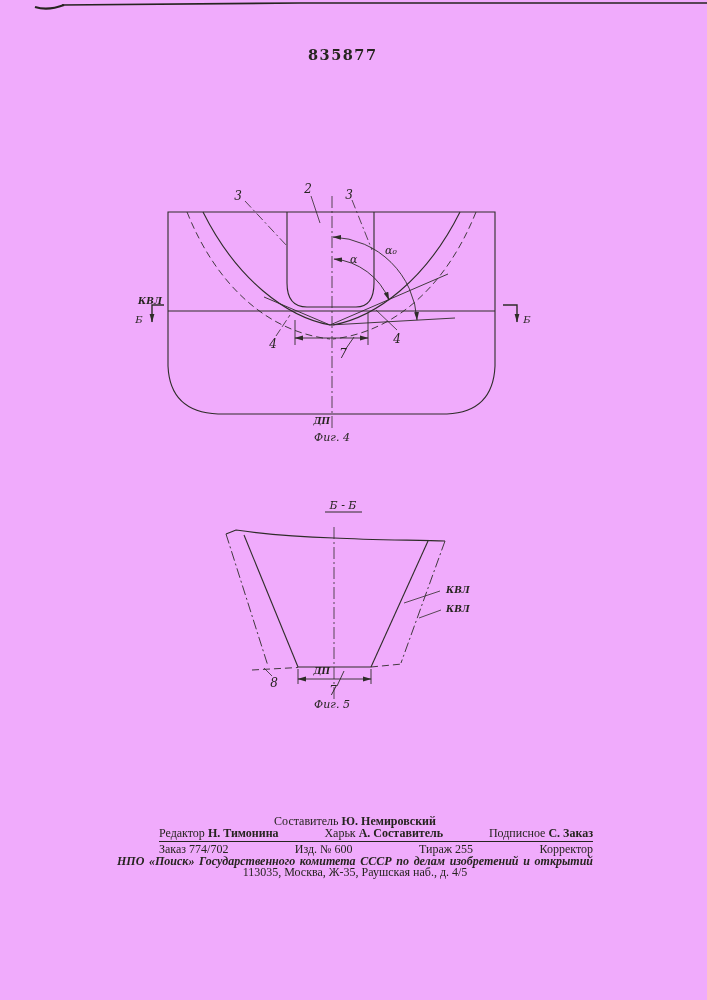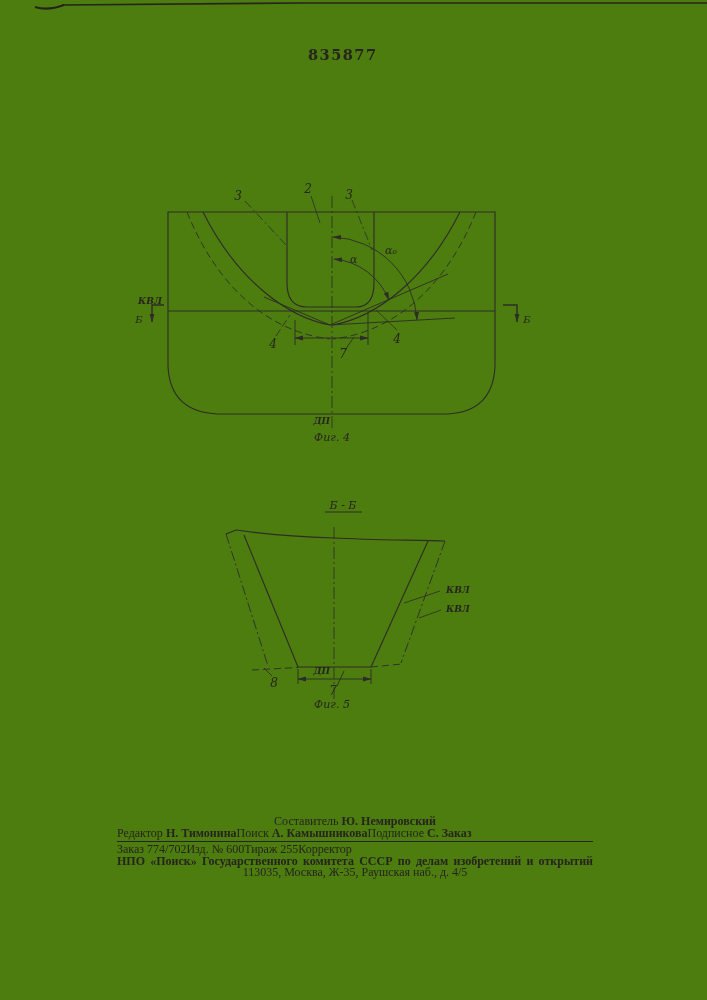--- a/index.html
+++ b/index.html
@@ -1,21 +1,21 @@
 <!DOCTYPE html>
 <html><head>
 <meta charset="utf-8">
 <style>
   html,body{margin:0;padding:0;}
   body{background:#888;}
   #page{
     position:relative;
     width:707px;height:1000px;
     margin:0 auto;
-    background:#4d7c0f;
+    background:#f0abfc;
     overflow:hidden;
     font-family:"Liberation Serif", serif;
     color:#26241f;
   }
   #page-number{
     position:absolute;left:308px;top:46px;width:100px;
     font-size:14.5px;font-weight:bold;letter-spacing:1.5px;
     font-family:"DejaVu Serif", serif;
   }
   svg{position:absolute;left:0;top:0;}
@@ -26,21 +26,21 @@
   }
   .figdigit{font-size:12px;}
   .figsmall{font-size:9px;font-weight:bold;}
   .figcap{font-size:11px;}
   
   #footer{
     position:absolute;left:117px;top:816px;width:476px;
     font-size:12px;line-height:11.5px;
   }
   #footer .center{text-align:center;}
-  #footer .row{display:flex;}
+  #footer .row{display:flex;justify-content:space-between;margin-left:42px;}
   #footer b{font-weight:bold;}
   .rule{border-top:1.6px solid #26241f;margin-top:2px;padding-top:2px;}
 </style>
 </head>
 <body>
 
 <div id="page">
 
   <div id="page-number">835877</div>
 
@@ -161,31 +161,31 @@
     <div class="center">
       <span>Составитель</span>
       <b>Ю. Немировский</b>
     </div>
     <div class="row">
       <span>
         <span>Редактор</span>
         <b>Н. Тимонина</b>
       </span>
       <span>
-        <span>Поиск</span>
-        <b>А. Камышникова</b>
+        <span>Харьк</span>
+        <b>А. Составитель</b>
       </span>
       <span>
         <span>Подписное</span>
         <b>С. Заказ</b>
       </span>
     </div>
     <div class="rule row">
       <span>Заказ 774/702</span>
       <span>Изд. № 600</span>
       <span>Тираж 255</span>
       <span>Корректор</span>
     </div>
-    <div style="font-weight:bold;text-align:justify;text-align-last:justify;">НПО «Поиск» Государственного комитета СССР по делам изобретений и открытий</div>
+    <div style="font-weight:bold;text-align:justify;text-align-last:justify;font-style:italic;">НПО «Поиск» Государственного комитета СССР по делам изобретений и открытий</div>
     <div class="center">113035, Москва, Ж-35, Раушская наб., д. 4/5</div>
   </div>
 
 </div>
 
 </body></html>

